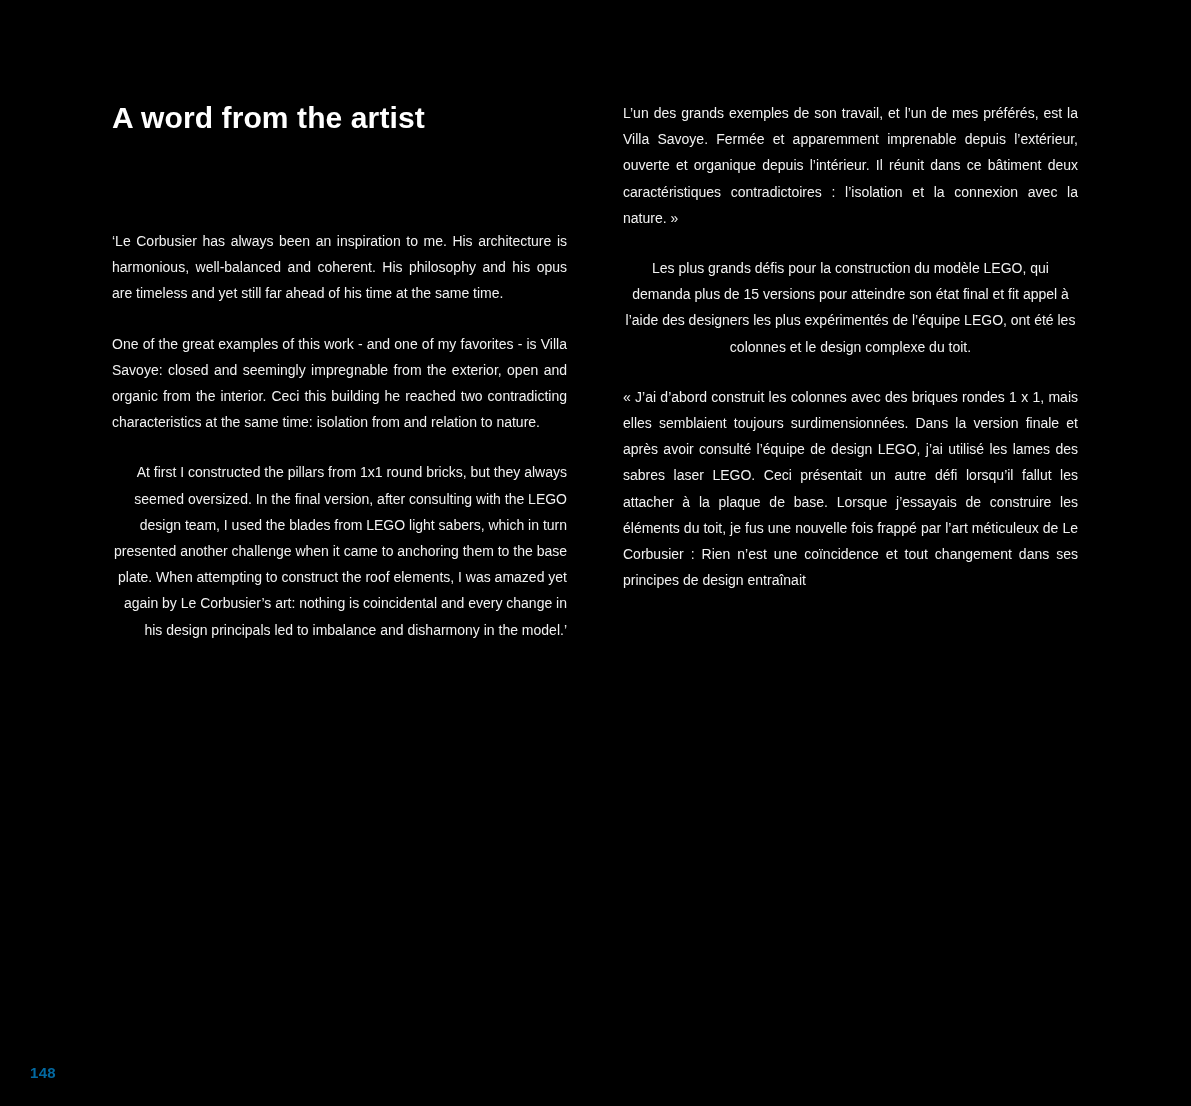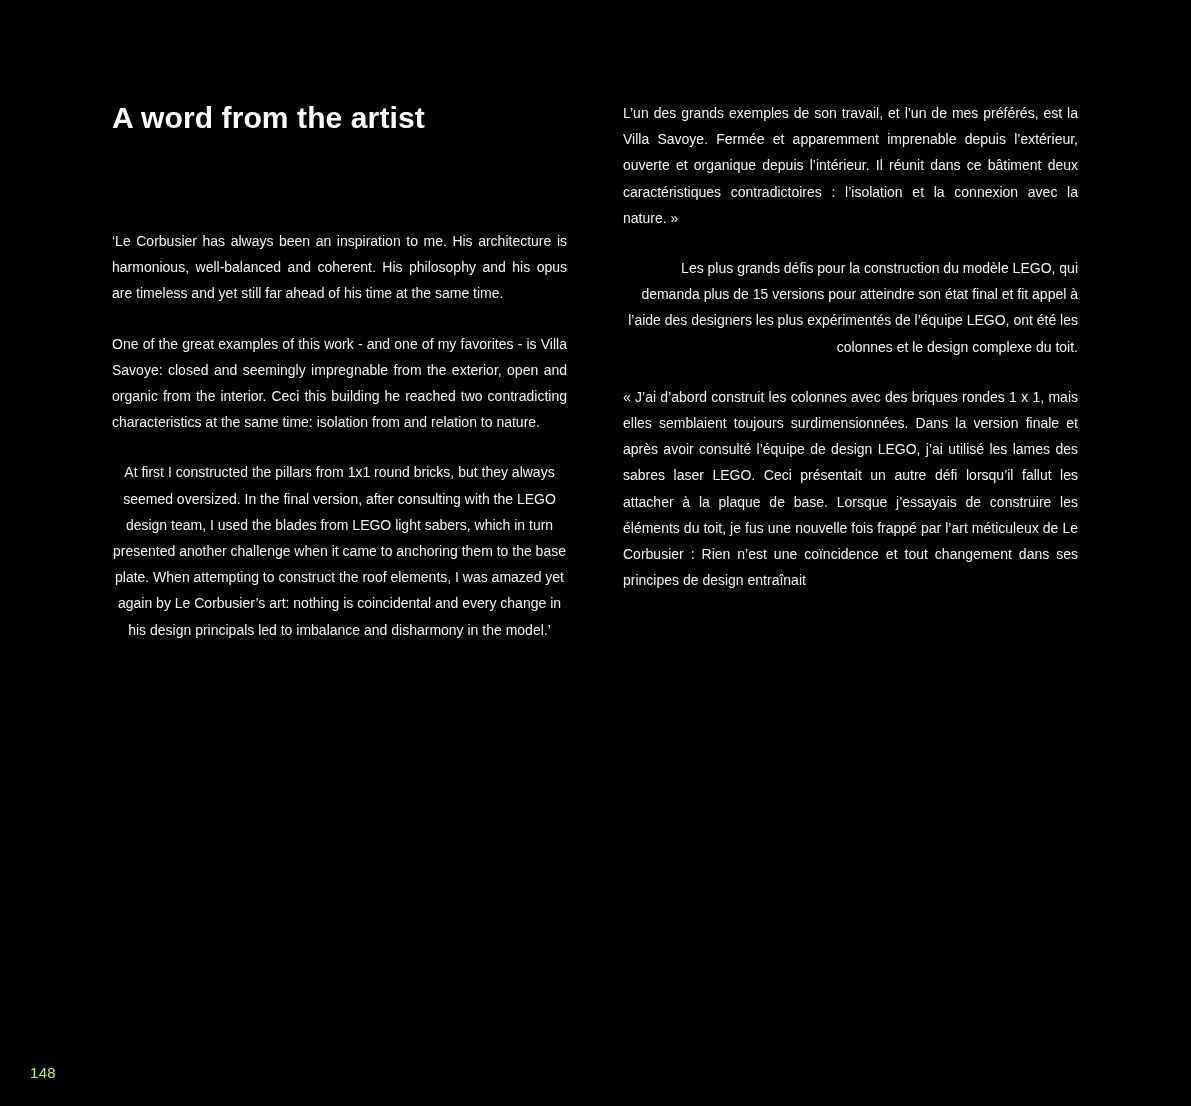--- a/index.html
+++ b/index.html
@@ -45,36 +45,36 @@
     color: #f2f2f2;
   }
   .para:last-child {
     margin-bottom: 0;
   }
   .col-en .para {
     text-align: justify;
     text-justify: inter-word;
   }
   .col-en .para-noju {
-    text-align: center;
+    text-align: right;
   }
   .col-fr .para {
-    text-align: right;
+    text-align: center;
   }
   .col-fr .para-ju {
     text-align: justify;
     text-justify: inter-word;
   }
   .page-number {
     position: absolute;
     left: 30px;
     bottom: 25px;
     font-size: 15px;
-    font-weight: 400;
-    color: #bef264;
+    font-weight: 700;
+    color: #0369a1;
     letter-spacing: 0.3px;
   }
 </style>
 </head>
 <body>
 
 <div class="page">
 
   <div class="columns">
 

